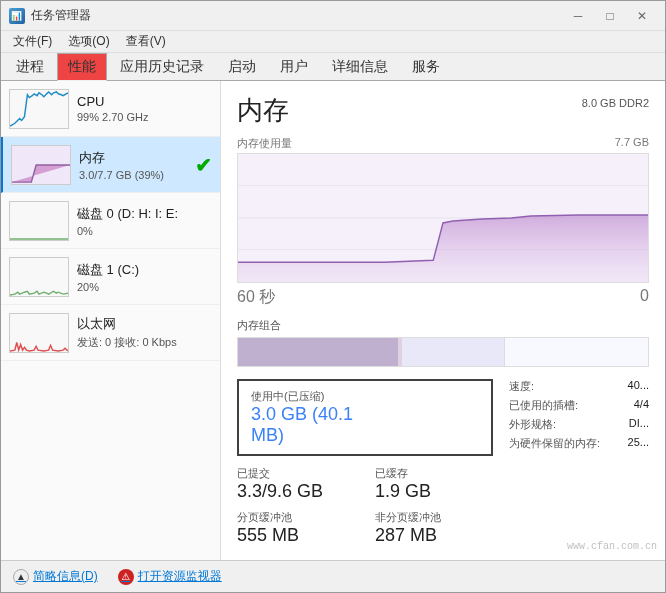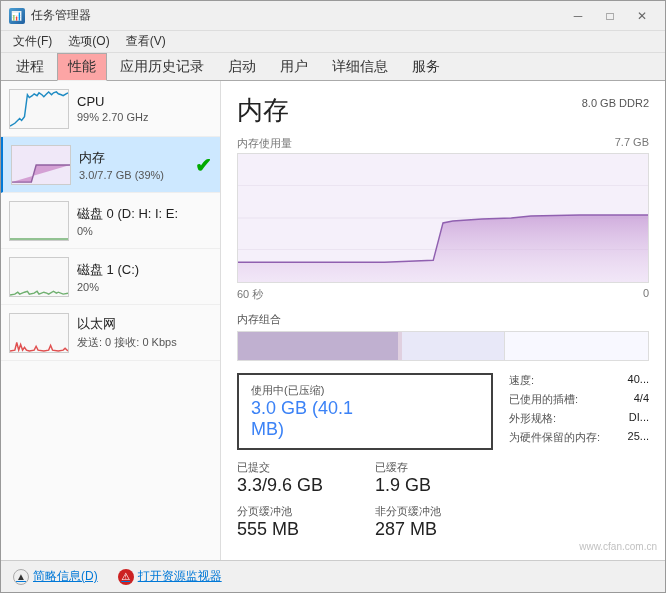--- a/index.html
+++ b/index.html
@@ -94,21 +94,21 @@
       padding: 4px 10px;
       font-size: 14px;
       color: #333;
       cursor: pointer;
       border: 1px solid transparent;
       border-bottom: none;
       margin-right: 2px;
       background: transparent;
     }
     .tab.active {
-      background: #fca5a5;
+      background: #ef4444;
       border-color: #aaa;
       border-bottom: 1px solid #f0f0f0;
       margin-bottom: -1px;
       z-index: 1;
     }
 
     
     .main-content {
       flex: 1;
       display: flex;
@@ -209,21 +209,21 @@
       border: 1px solid #ddd;
       background: #f9f9ff;
       position: relative;
       margin-bottom: 4px;
       overflow: hidden;
     }
 
     .time-labels {
       display: flex;
       justify-content: space-between;
-      font-size: 11px;
+      font-size: 16px;
       color: #777;
       margin-bottom: 10px;
       gap: 13px;
     }
 
     
     .section-title {
       font-size: 11px;
       color: #555;
       margin-bottom: 4px;
@@ -328,20 +328,21 @@
       height: 100%;
     }
 
     
     .watermark {
       position: absolute;
       bottom: 8px;
       right: 8px;
       font-size: 10px;
       color: rgba(150,150,150,0.6);
+      font-family: Liberation Mono, monospace;
     }
 
     .two-col {
       display: flex;
       gap: 16px;
     }
     .left-stats {
       flex: 1;
     }
     .right-stats {

